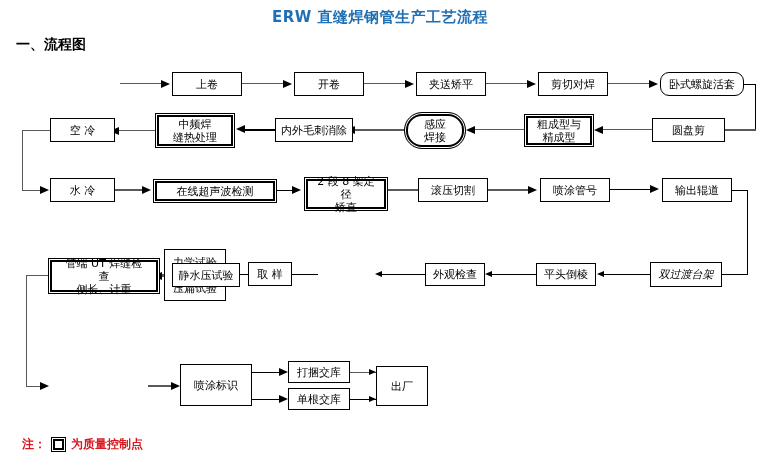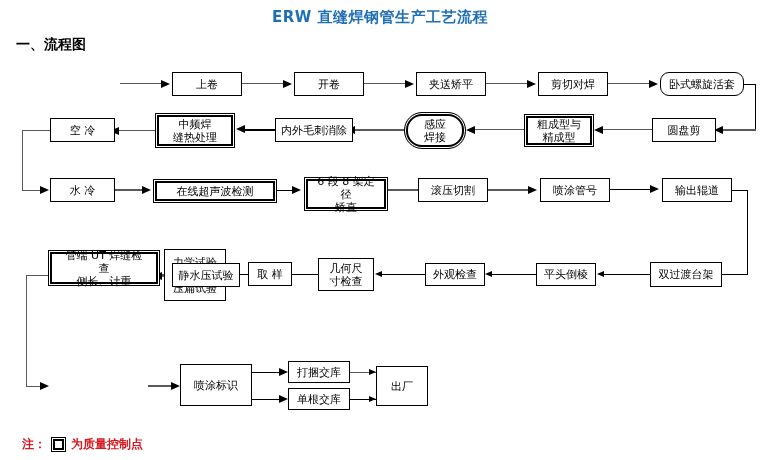--- a/index.html
+++ b/index.html
@@ -101,21 +101,21 @@
   <div class="ln h" style="left:608px;top:83px;width:47px;"></div>
   <div class="ar ar-r" style="left:649px;top:80px;"></div>
 
   <div class="box" style="left:660px;top:72px;width:84px;height:24px;border-radius:9px;">卧式螺旋活套</div>
 
   <div class="lnk h" style="left:744px;top:84px;width:12px;"></div>
   <div class="lnk v" style="left:755px;top:84px;height:46px;"></div>
   <div class="ln h2" style="left:722px;top:129px;width:34px;"></div>
   <div class="ar ar-l" style="left:714px;top:126px;"></div>
 
-  <div class="box" style="left:652px;top:118px;width:64px;height:24px;">圆盘剪</div>
+  <div class="box" style="left:652px;top:118px;width:73px;height:24px;">圆盘剪</div>
   <div class="ln h" style="left:601px;top:129px;width:51px;"></div>
   <div class="ar ar-l" style="left:594px;top:126px;"></div>
 
   <div class="box qc" style="left:524px;top:114px;width:70px;height:33px;">粗成型与
 精成型</div>
   <div class="ln h" style="left:473px;top:129px;width:51px;"></div>
   <div class="ar ar-l" style="left:466px;top:126px;"></div>
 
   <div class="box qc" style="left:404px;top:112px;width:62px;height:37px;border-radius:18px;">感应
 焊接</div>
@@ -139,54 +139,52 @@
   <div class="ar ar-r" style="left:40px;top:186px;"></div>
 
   <div class="box" style="left:50px;top:178px;width:65px;height:24px;">水 冷</div>
   <div class="ln h2" style="left:115px;top:189px;width:32px;"></div>
   <div class="ar ar-r" style="left:142px;top:186px;"></div>
 
   <div class="box qc" style="left:153px;top:179px;width:124px;height:24px;font-family:Liberation Serif, serif;">在线超声波检测</div>
   <div class="lnk h" style="left:255px;top:190px;width:42px;"></div>
   <div class="ar ar-r" style="left:292px;top:186px;"></div>
 
-  <div class="box qc" style="left:304px;top:177px;width:84px;height:34px;">6 段 8 架定径
+  <div class="box qc" style="left:304px;top:177px;width:84px;height:34px;">2 段 8 架定径
 矫直</div>
   <div class="ln h2" style="left:388px;top:189px;width:42px;"></div>
   <div class="ar ar-r" style="left:425px;top:186px;"></div>
 
   <div class="box" style="left:418px;top:178px;width:70px;height:24px;">滚压切割</div>
   <div class="ln h2" style="left:488px;top:189px;width:45px;"></div>
   <div class="ar ar-r" style="left:528px;top:186px;"></div>
 
   <div class="box" style="left:540px;top:178px;width:70px;height:24px;">喷涂管号</div>
   <div class="lnk h" style="left:610px;top:189px;width:45px;"></div>
   <div class="ar ar-r" style="left:650px;top:185px;"></div>
 
   <div class="box" style="left:662px;top:178px;width:70px;height:24px;">输出辊道</div>
 
   <div class="lnk h" style="left:732px;top:190px;width:16px;"></div>
   <div class="lnk v" style="left:747px;top:190px;height:84px;"></div>
   <div class="lnk h" style="left:722px;top:274px;width:26px;"></div>
   <div class="ar ar-ls" style="left:715px;top:271px;"></div>
 
-  <div class="box" style="left:650px;top:262px;width:72px;height:25px;">双过渡台架</div>
+  <div class="box" style="left:650px;top:262px;width:72px;height:25px;font-style:italic;">双过渡台架</div>
   <div class="lnk h" style="left:604px;top:274px;width:46px;"></div>
   <div class="ar ar-ls" style="left:597px;top:271px;"></div>
 
   <div class="box" style="left:536px;top:263px;width:60px;height:23px;">平头倒棱</div>
   <div class="lnk h" style="left:492px;top:274px;width:44px;"></div>
   <div class="ar ar-ls" style="left:485px;top:271px;"></div>
 
   <div class="box" style="left:425px;top:263px;width:60px;height:23px;">外观检查</div>
   <div class="lnk h" style="left:382px;top:274px;width:43px;"></div>
   <div class="ar ar-ls" style="left:375px;top:271px;"></div>
 
-  <div class="box" style="left:318px;top:258px;width:56px;height:33px;">几何尺
-寸检查</div>
   <div class="lnk h" style="left:292px;top:274px;width:26px;"></div>
   <div class="ar ar-ls" style="left:285px;top:271px;"></div>
 
   <div class="box" style="left:248px;top:262px;width:44px;height:24px;">取 样</div>
   <div class="lnk h" style="left:226px;top:274px;width:22px;"></div>
   <div class="ar ar-ls" style="left:219px;top:271px;"></div>
 
   <div class="box" style="left:164px;top:249px;width:62px;height:52px;">力学试验
 金相试验
 压扁试验</div>
@@ -217,18 +215,18 @@
   <div class="ln h" style="left:26px;top:275px;width:22px;"></div>
   <div class="ln h" style="left:26px;top:386px;width:16px;"></div>
   <div class="ar ar-r" style="left:40px;top:382px;"></div>
 
   <div class="legend">
     <span>注：</span>
     <span class="sym"></span>
     <span>为质量控制点</span>
   </div>
 
-<div class="box qc" style="left: 48px; top: 250px; width: 112px; height: 36px;">管端 UT 焊缝检查
+<div class="box qc" style="left: 48px; top: 258px; width: 112px; height: 36px;">管端 UT 焊缝检查
 侧长、计重</div>
     <div class="box" style="left: 172px; top: 263px; width: 68px; height: 24px;">静水压试验</div>
     <div class="ln" style="left: 160px; top: 275px; width: 12px; height: 2px;"></div>
     <div class="ar ar-l" style="left: 153px; top: 272px;"></div>
   </div>
 
 </body></html>

